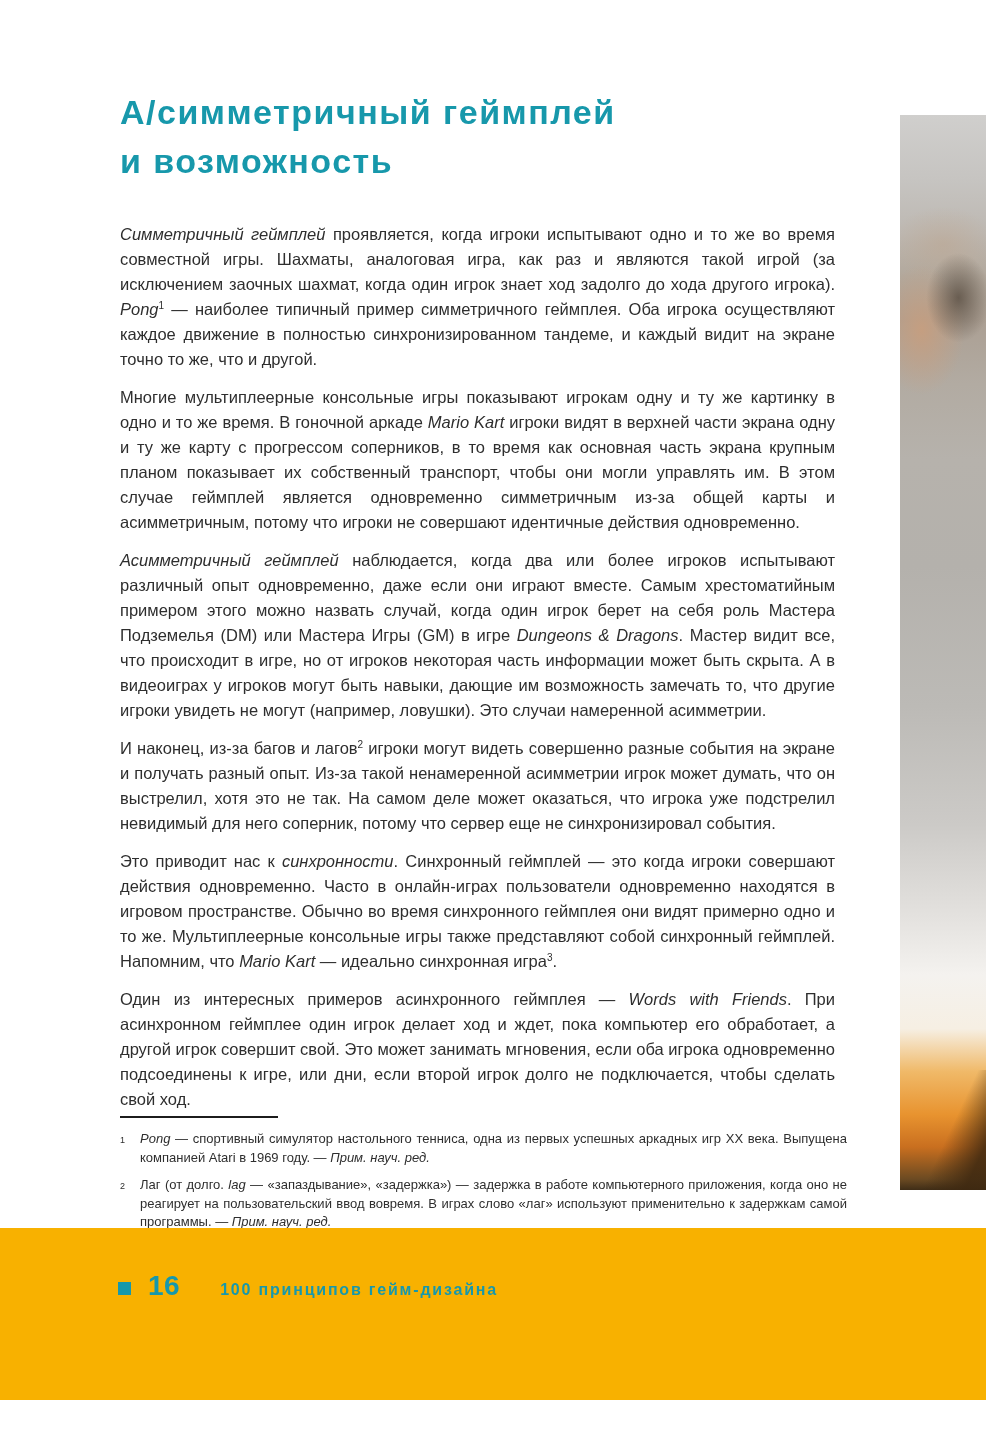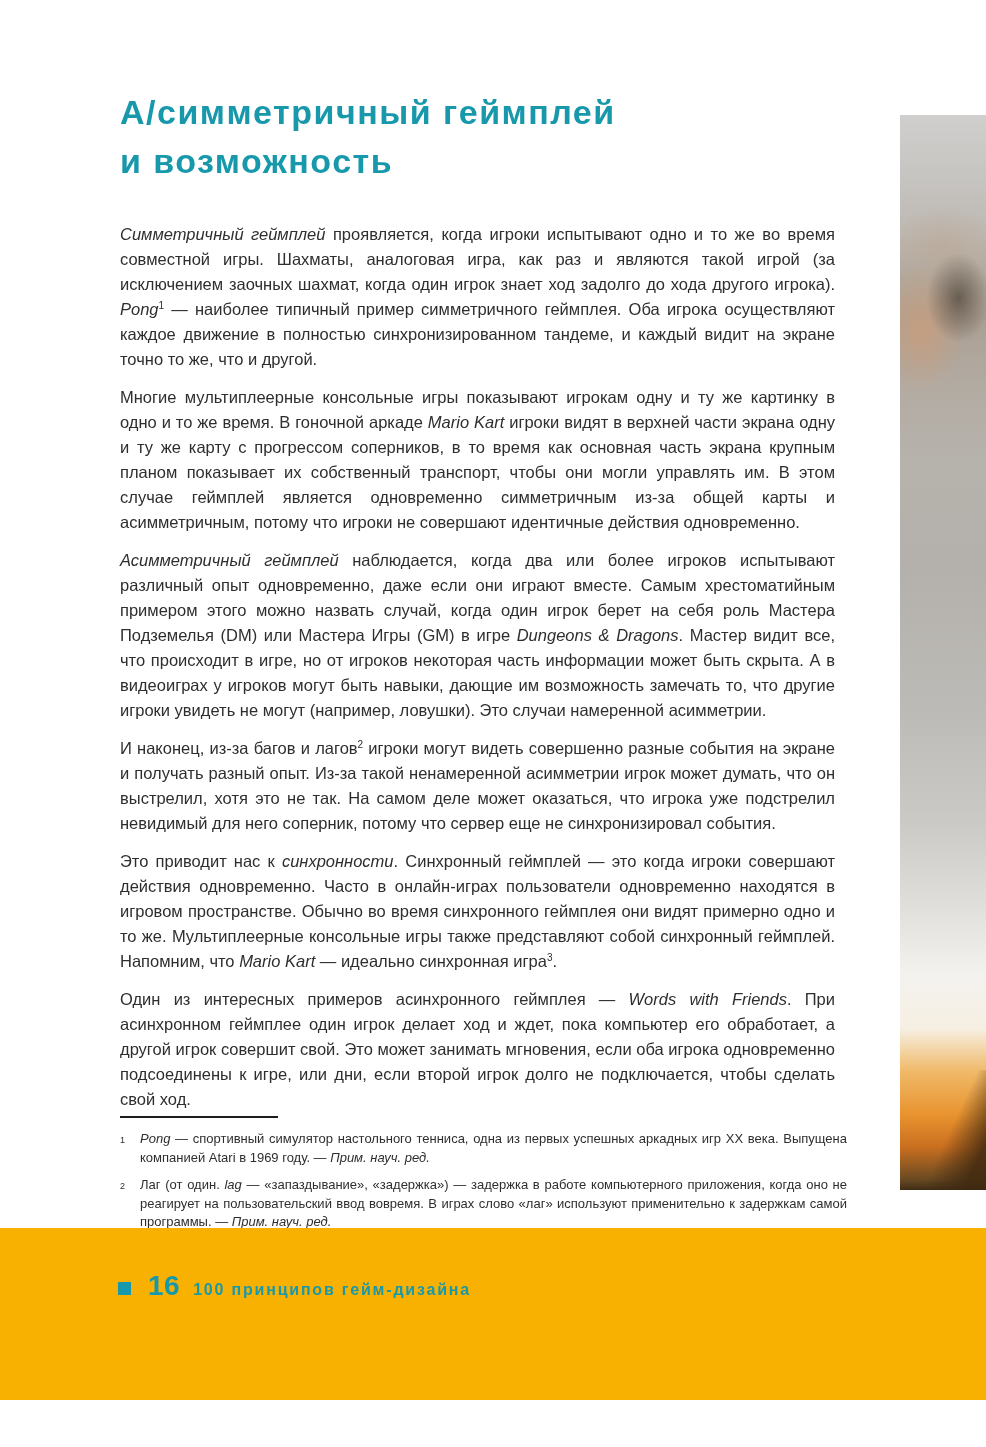--- a/index.html
+++ b/index.html
@@ -63,21 +63,21 @@
   }
   .footer-bullet{
     width:13px;height:13px;background:var(--teal);
     margin-right:17px;align-self:auto;
   }
   .page-number{
     color:var(--teal);font-size:28px;font-weight:700;letter-spacing:0.5px;
   }
   .book-title{
     color:var(--teal);font-size:16px;font-weight:600;letter-spacing:1.8px;
-    margin-left:13px;
+    margin-left:40px;
   }
   
   .side-photo{
     position:absolute;left:900px;top:115px;width:86px;height:1075px;
     background:linear-gradient(180deg,
       #d0cfcd 0%,#c6c4c1 6%,#bdb8b2 11%,#b2a89c 15%,#ab9f93 19%,
       #b2aba2 25%,#b6b2ac 32%,#b4b1ac 42%,#bcbab6 55%,#cccac7 66%,
       #e2e0dd 74%,#f4f2ef 80%,#f6efe3 85%,#f0b968 89%,#e8932f 93%,
       #c96f1f 96%,#6b4a22 99%,#3f2d17 100%);
   }
@@ -114,21 +114,21 @@
 
   <div class="footnotes">
     <div class="fn-rule"></div>
     <div>
         <div class="footnote">
           <span class="fn-num">1</span>
           <span class="fn-body"><span class="it">Pong</span><span> — спортивный симулятор настольного тенниса, одна из первых успешных аркадных игр XX века. Выпущена компанией Atari в 1969 году. — </span><span class="it">Прим. науч. ред.</span></span>
         </div>
         <div class="footnote">
           <span class="fn-num">2</span>
-          <span class="fn-body"><span>Лаг (от один. </span><span class="it">lag</span><span> — «запаздывание», «задержка») — задержка в работе компьютерного приложения, когда оно не реагирует на пользовательский ввод вовремя. В играх слово «лаг» используют применительно к задержкам самой программы. — </span><span class="it">Прим. науч. ред.</span></span>
+          <span class="fn-body"><span>Лаг (от долго. </span><span class="it">lag</span><span> — «запаздывание», «задержка») — задержка в работе компьютерного приложения, когда оно не реагирует на пользовательский ввод вовремя. В играх слово «лаг» используют применительно к задержкам самой программы. — </span><span class="it">Прим. науч. ред.</span></span>
         </div>
         <div class="footnote">
           <span class="fn-num">3</span>
           <span class="fn-body"><span>Несмотря на то что она сочетает в себе оба вида геймплея. — </span><span class="it">Прим. науч. ред.</span></span>
         </div>
       </div>
   </div>
 
   <div class="side-photo"></div>
 

